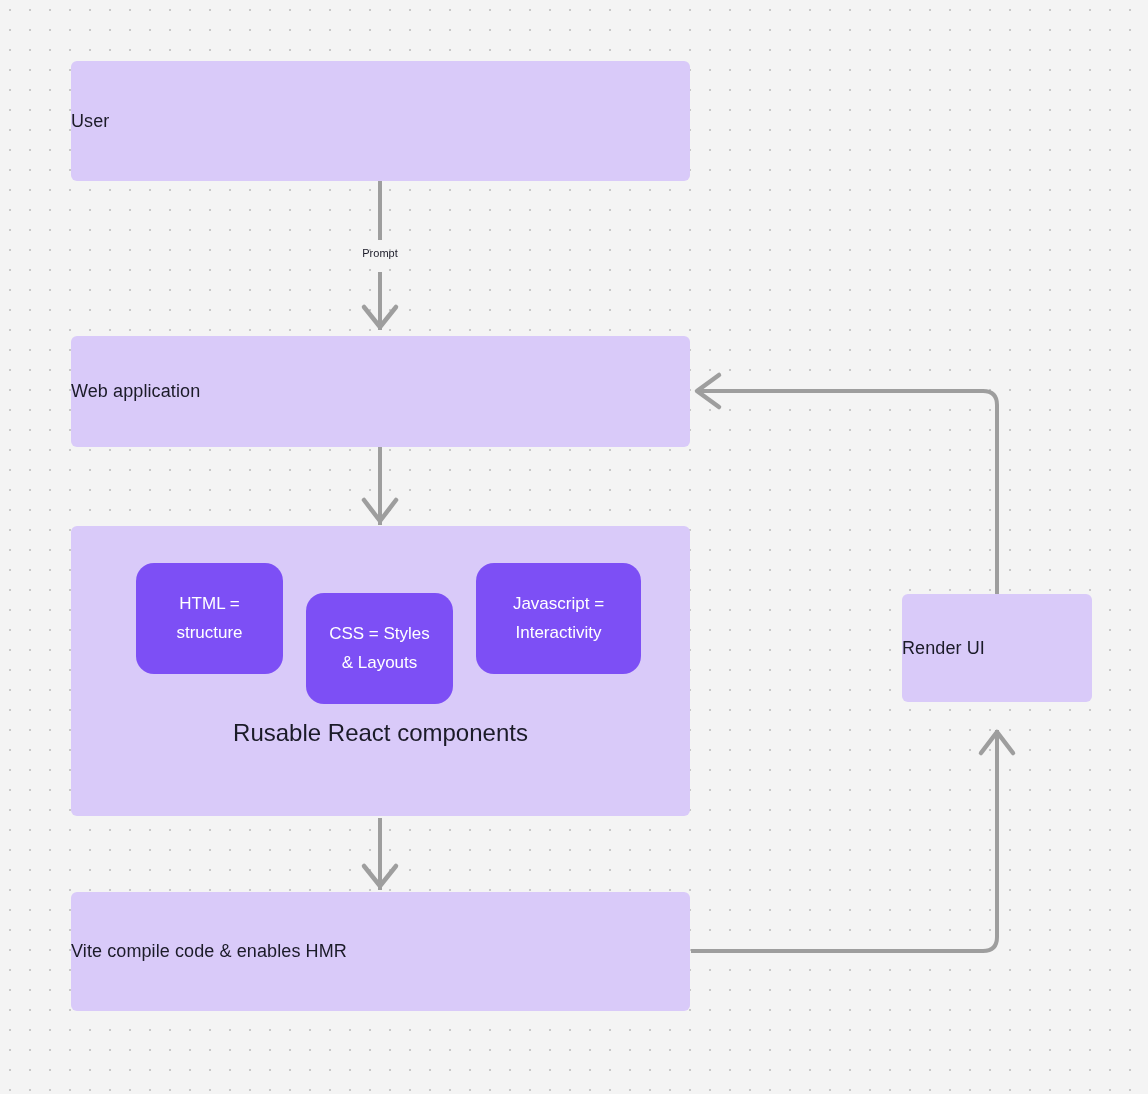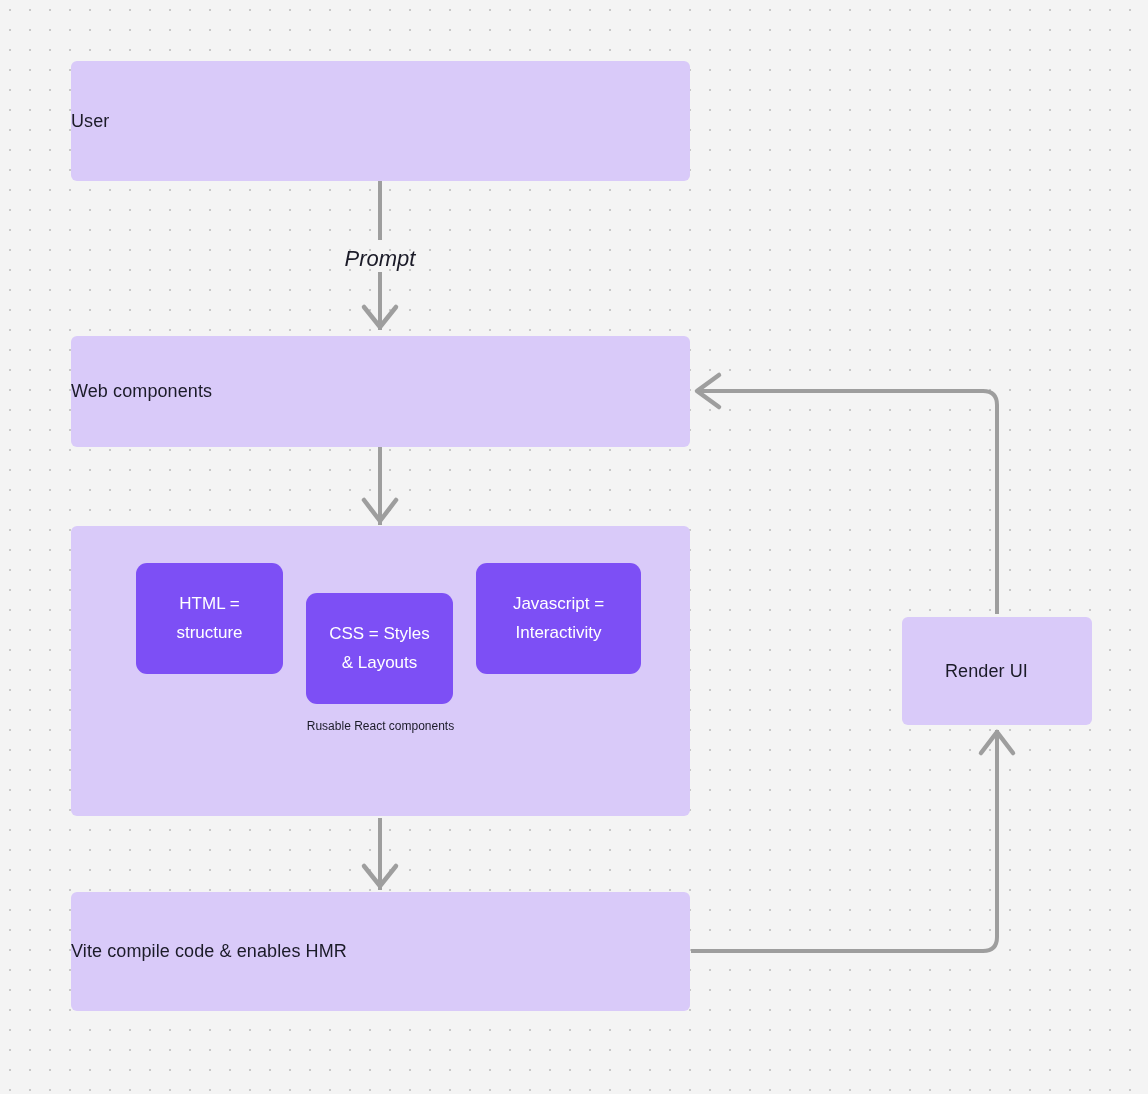--- a/index.html
+++ b/index.html
@@ -34,48 +34,47 @@
     color: #1b1b28;
     font-size: 18px;
     line-height: 1.35;
     text-align: center;
     letter-spacing: 0.1px;
     white-space: pre-line;
   }
   .chip {
     position: absolute;
     background: #7d4ff5;
-    border-radius: 11px;
+    border-radius: 18px;
     display: flex;
     align-items: center;
     justify-content: center;
     box-sizing: border-box;
   }
   .chip-label {
     color: #ffffff;
     font-size: 17px;
     line-height: 1.7;
     text-align: center;
     white-space: pre-line;
   }
   .sublabel {
     position: absolute;
     color: #1b1b28;
-    font-size: 12px;
+    font-size: 24px;
     text-align: center;
     width: 100%;
     left: 0;
   }
   .edge-label {
     position: absolute;
     color: #1b1b28;
-    font-size: 22px;
+    font-size: 11px;
     text-align: center;
     line-height: 1;
-    font-style: italic;
   }
   svg.edges {
     position: absolute;
     left: 0;
     top: 0;
     width: 1148px;
     height: 1094px;
     overflow: visible;
     pointer-events: none;
   }
@@ -119,21 +118,21 @@
     <path class="edge-head" d="M 719 375 L 697 391 L 719 407"></path>
   </svg>
 
   <div class="node" style="left:71px; top:61px; width:619px; height:120px;">
     <span class="node-label">User</span>
   </div>
 
   <div class="edge-label" style="left:330px; top:248px; width:100px;">Prompt</div>
 
   <div class="node" style="left:71px; top:336px; width:619px; height:111px;">
-    <span class="node-label">Web components</span>
+    <span class="node-label">Web application</span>
   </div>
 
   <div class="node" style="left:71px; top:526px; width:619px; height:290px; align-items:flex-start; justify-content:flex-start;">
     <span class="sublabel" style="top:193px;">Rusable React components</span>
   </div>
 
   <div class="chip" style="left:136px; top:563px; width:147px; height:111px;">
     <span class="chip-label">HTML =
 structure</span>
   </div>
@@ -143,17 +142,17 @@
   </div>
   <div class="chip" style="left:476px; top:563px; width:165px; height:111px;">
     <span class="chip-label">Javascript =
 Interactivity</span>
   </div>
 
   <div class="node" style="left:71px; top:892px; width:619px; height:119px;">
     <span class="node-label">Vite compile code &amp; enables HMR</span>
   </div>
 
-  <div class="node" style="left:902px; top:617px; width:190px; height:108px;padding-left:43px;">
+  <div class="node" style="left:902px; top:594px; width:190px; height:108px;">
     <span class="node-label">Render UI</span>
   </div>
 
 </div>
 
 </body></html>

